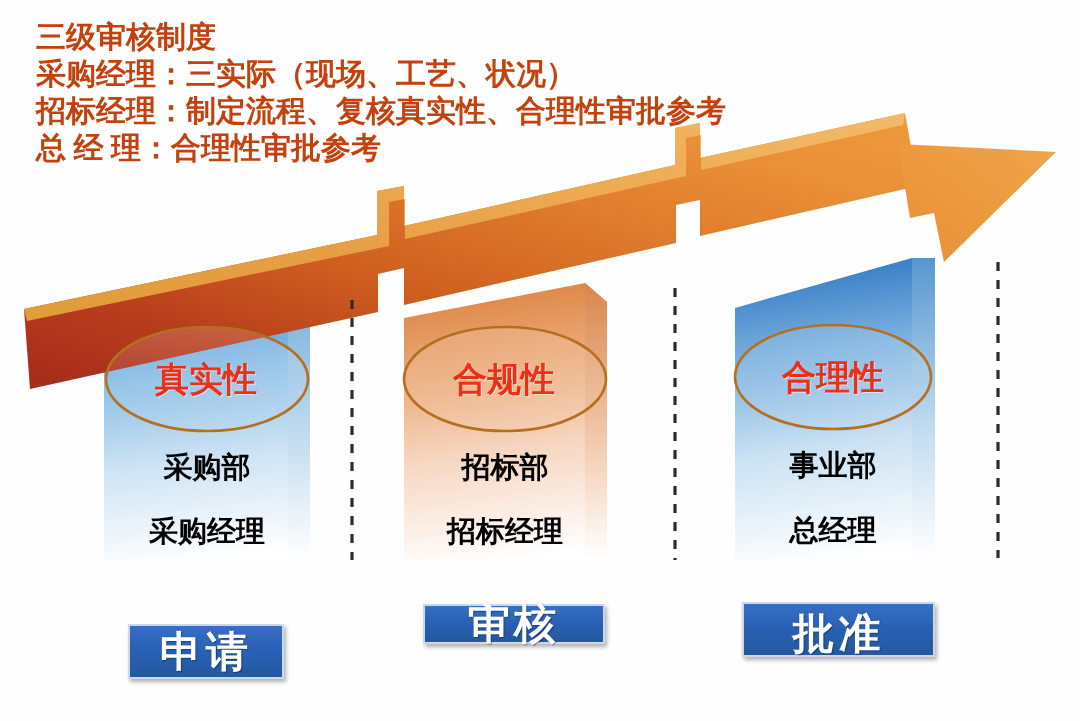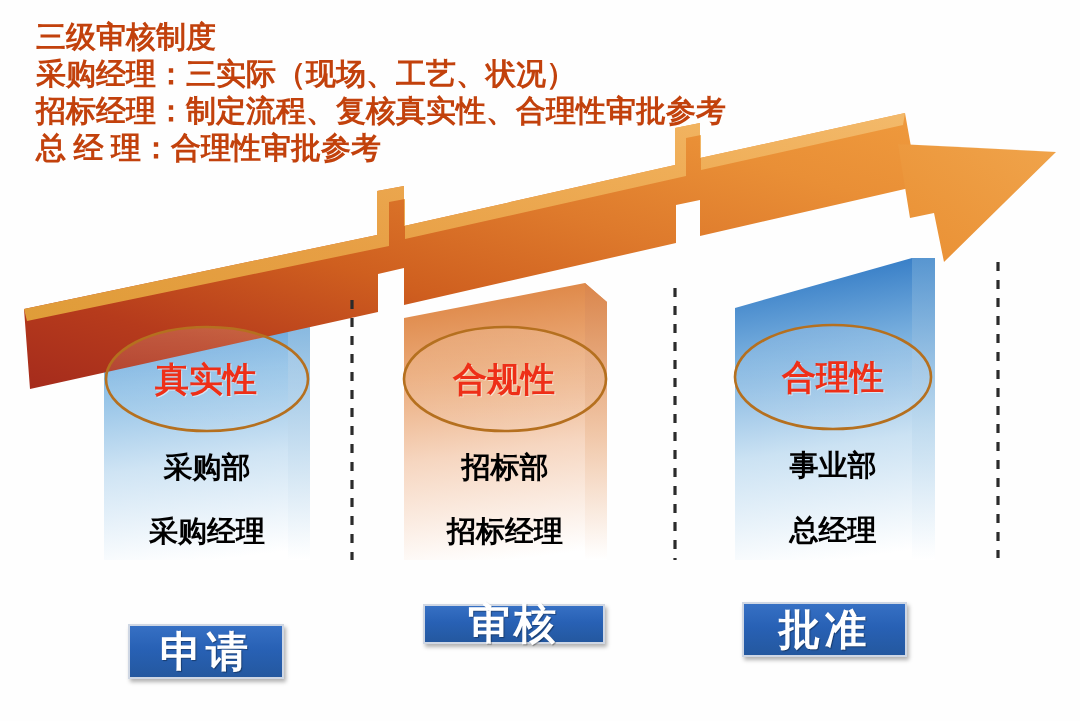--- a/index.html
+++ b/index.html
@@ -211,17 +211,17 @@
   <div class="col-text" style="left:107px;top:512px;width:200px;text-align:center;">采购经理</div>
   <div class="col-text" style="left:405px;top:512px;width:200px;">招标经理</div>
   <div class="col-text" style="left:733px;top:511px;width:200px;">总经理</div>
 
   <div class="act-box" style="left:113px;top:624px;width:156px;height:55px;margin-left:15px;">
     <span>申请</span>
   </div>
   <div class="act-box" style="left:423px;top:604px;width:182px;height:40px;">
     <span>审核</span>
   </div>
-  <div class="act-box" style="left:742px;top:602px;width:165px;height:55px;">
+  <div class="act-box" style="left:742px;top:602px;width:193px;height:55px;align-items:flex-end;">
     <span>批准</span>
   </div>
 
 </div>
 
 </body></html>

